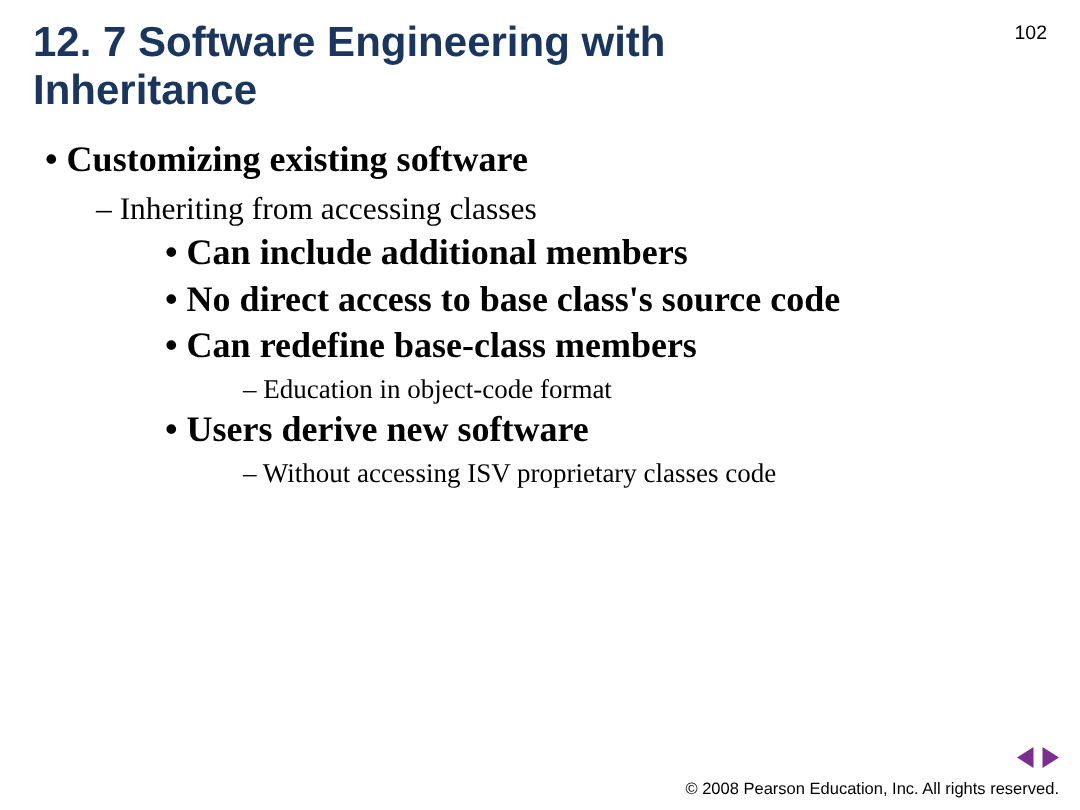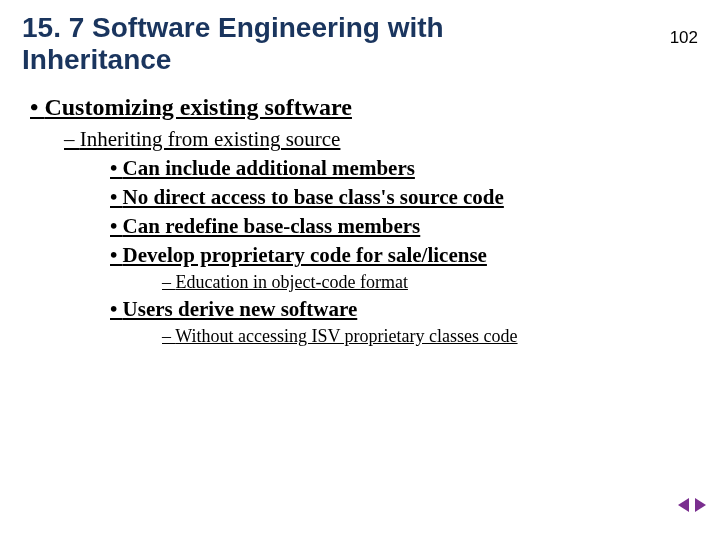--- a/index.html
+++ b/index.html
@@ -28,40 +28,39 @@
   .title {
     font-family: Arial, Helvetica, sans-serif;
     font-weight: bold;
     font-size: 28px;
     line-height: 1.15;
     color: #1a355e;
     max-width: 520px;
   }
   .page-num {
     font-family: Arial, Helvetica, sans-serif;
-    font-size: 17px;
+    font-size: 13px;
     color: #000;
-    margin-top: 16px;
+    margin-top: 2px;
   }
   .content {
     margin-top: 18px;
     font-size: 20px;
-    text-decoration: underline;
   }
   .l1 { margin: 6px 0 6px 8px; }
   .l2 { margin: 4px 0 4px 42px; }
   .l3 { margin: 4px 0 4px 88px; }
   .l4 { margin: 4px 0 4px 140px; }
   .b1::before { content: "• "; }
   .b2::before { content: "– "; }
   .b3::before { content: "• "; }
   .b4::before { content: "– "; }
   .l1 { font-size: 24px; font-weight: bold; }
   .l2 { font-size: 21px; }
-  .l3 { font-size: 21px; font-weight: bold; }
+  .l3 { font-size: 24px; font-weight: bold; }
   .l4 { font-size: 18px; }
   .footer {
     position: absolute;
     bottom: 8px;
     right: 14px;
     font-family: Arial, Helvetica, sans-serif;
     font-size: 11px;
     color: #000;
     text-align: right;
   }
@@ -79,34 +78,34 @@
   }
   .tri-left { border-right: 11px solid #7a2e8f; }
   .tri-right { border-left: 11px solid #7a2e8f; }
 </style>
 </head>
 <body>
 
 <div class="slide">
 
   <div class="header-row">
-    <div class="title">15. 7 Software Engineering with Inheritance</div>
+    <div class="title">12. 7 Software Engineering with Inheritance</div>
     <div class="page-num">102</div>
   </div>
 
   <div class="content">
     <div class="l1 b1">Customizing existing software</div>
-    <div class="l2 b2">Inheriting from existing source</div>
+    <div class="l2 b2">Inheriting from accessing classes</div>
     <div class="l3 b3">Can include additional members</div>
     <div class="l3 b3">No direct access to base class's source code</div>
     <div class="l3 b3">Can redefine base-class members</div>
-    <div class="l3 b3">Develop proprietary code for sale/license</div>
     <div class="l4 b4">Education in object-code format</div>
     <div class="l3 b3">Users derive new software</div>
     <div class="l4 b4">Without accessing ISV proprietary classes code</div>
   </div>
 
   <div class="nav">
     <div class="tri tri-left"></div>
     <div class="tri tri-right"></div>
   </div>
 
+  <div class="footer">© 2008 Pearson Education, Inc.  All rights reserved.</div>
 </div>
 
 </body></html>

